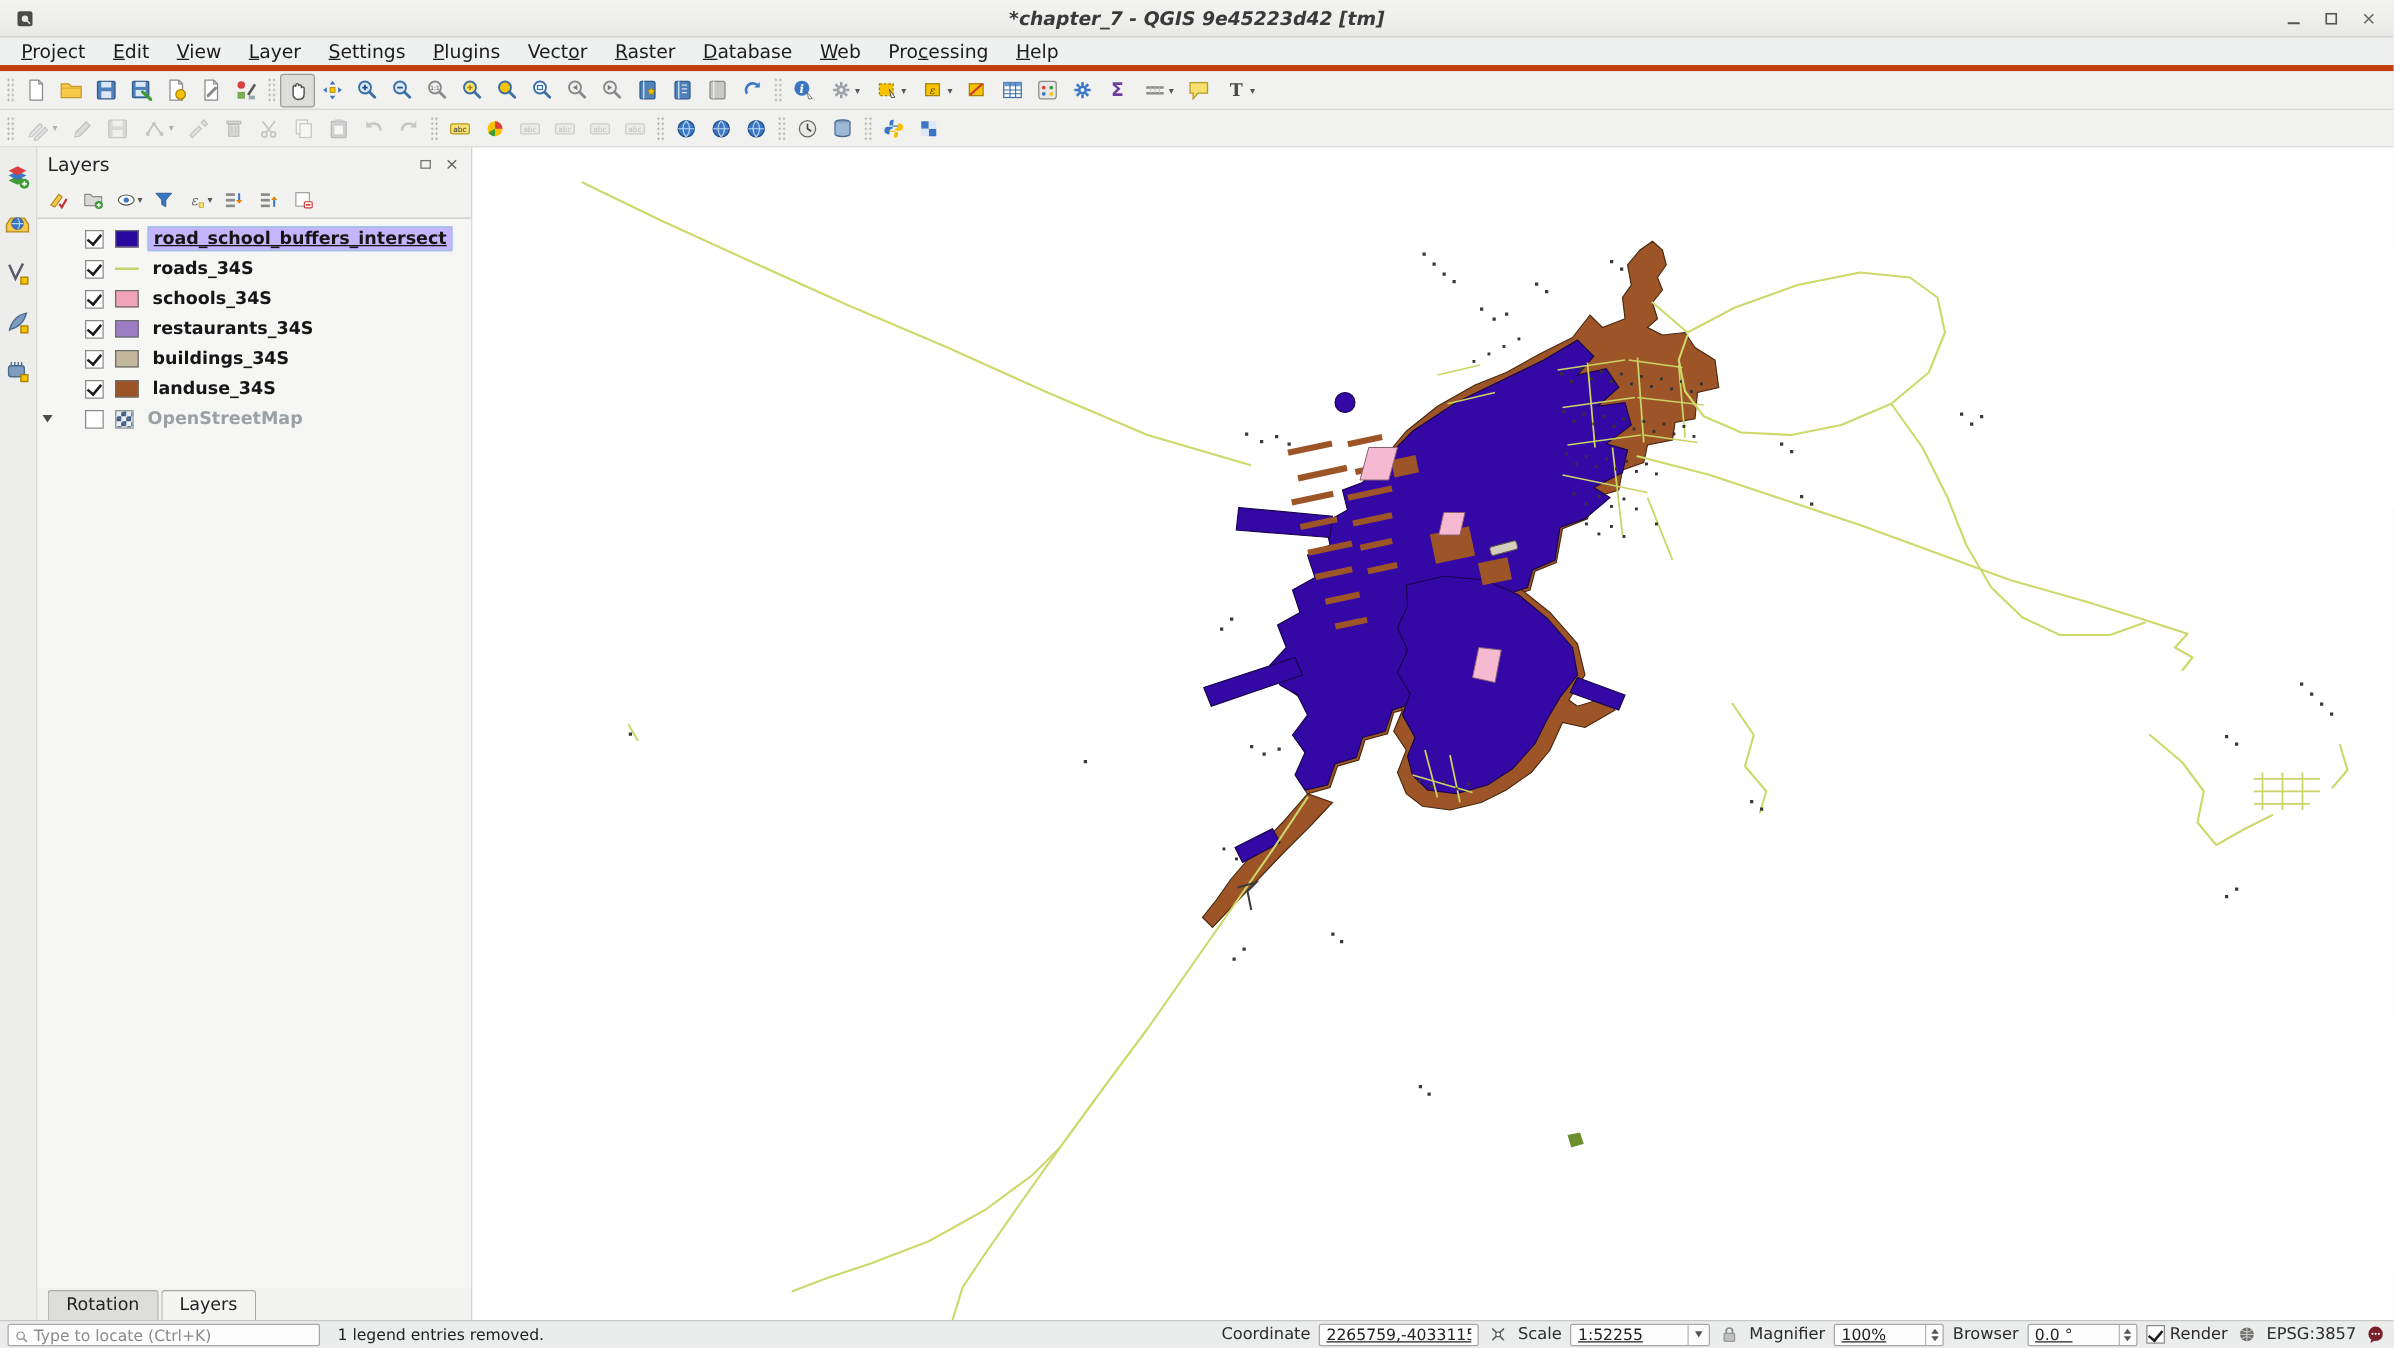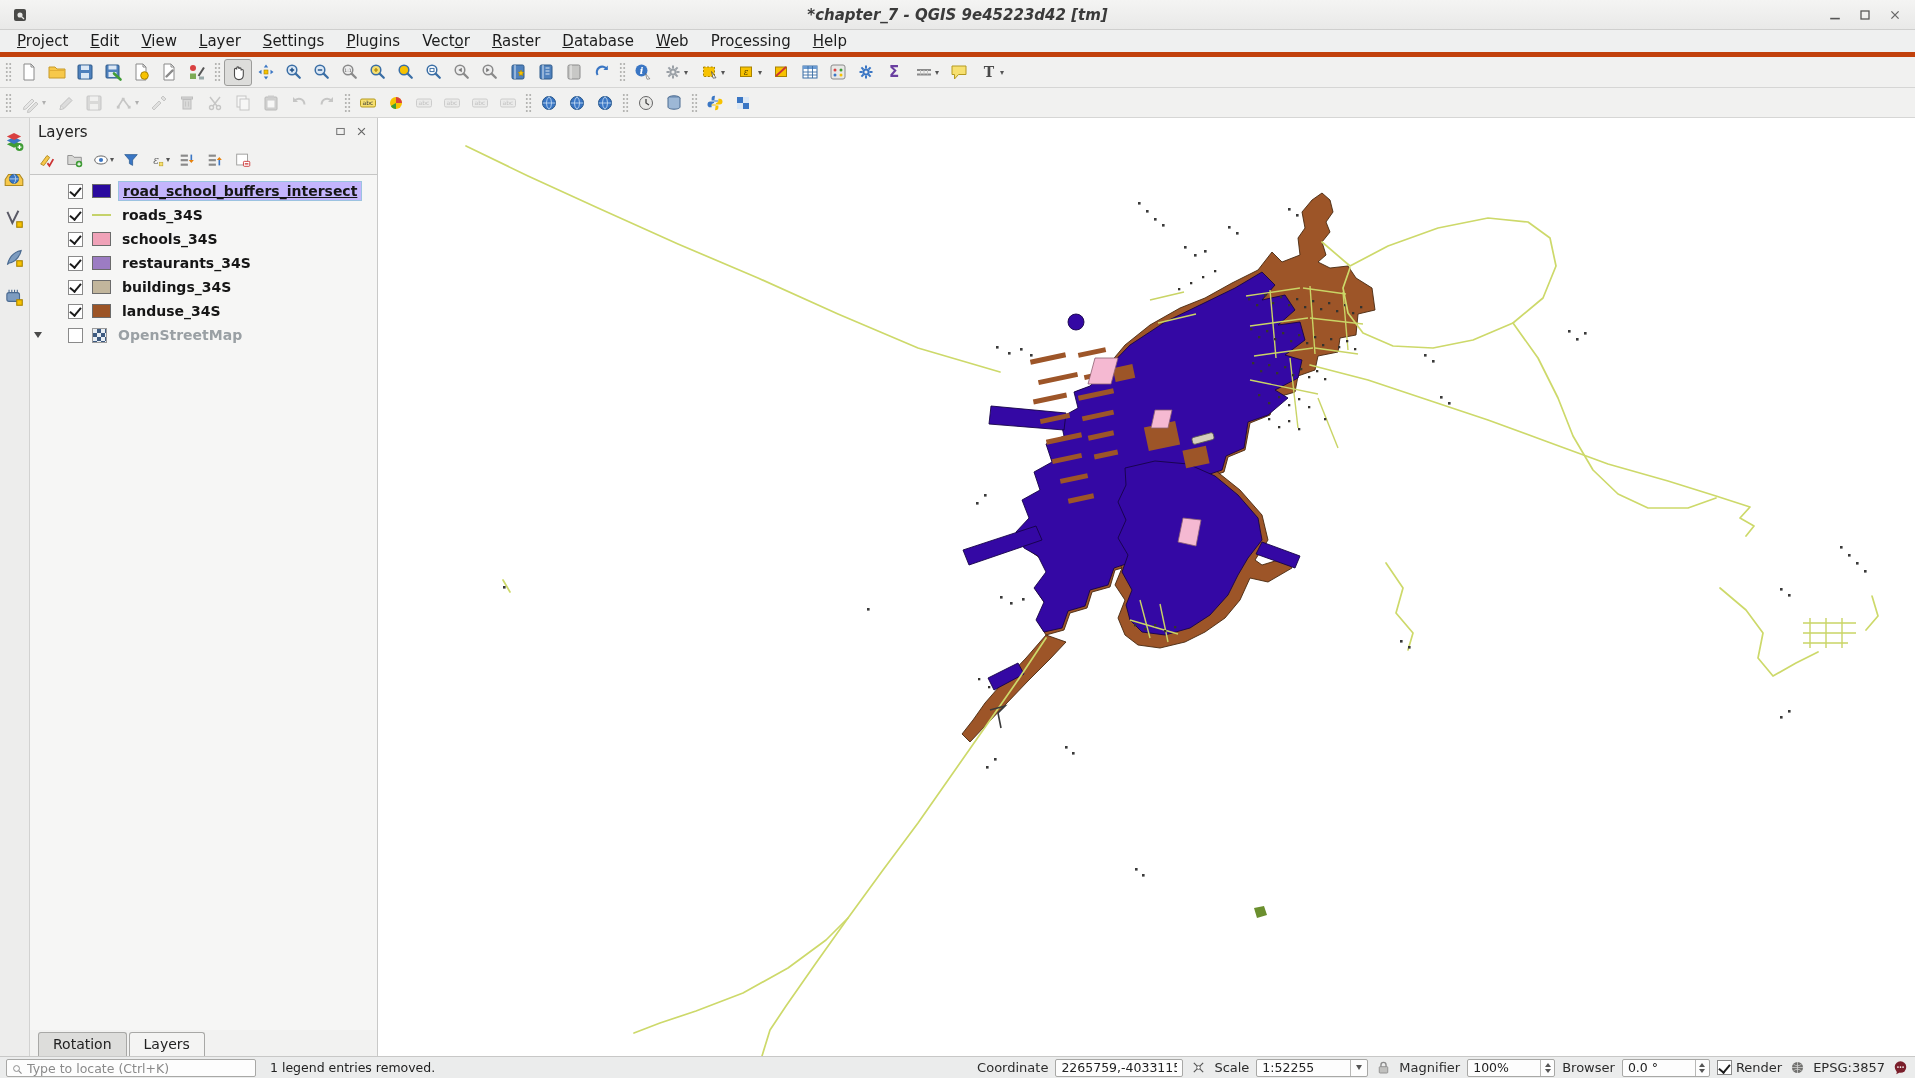--- a/index.html
+++ b/index.html
@@ -75,21 +75,21 @@
   
   #statusbar { height:22px; background:#ebecec; border-top:1px solid #c8c8c7; display:flex; align-items:center; padding:0 6px; gap:6px; font-size:13px; color:#2c2c2c; flex:0 0 auto; }
   #locator { width:250px; height:18px; background:#fdfdfd; border:1px solid #a8a8a6; border-radius:2px; display:flex; align-items:flex-end; padding:0 4px; gap:3px; }
   #locator svg { width:13px; height:13px; flex:0 0 auto; }
   #locator input { border:none; outline:none; background:transparent; font-size:12.5px; color:#444; width:100%; font-family:inherit; }
   #locator input::placeholder { color:#8a8a8a; }
   #status-message { margin-left:8px; font-size:12.5px; color:#222; }
   #status-right { margin-left:auto; display:flex; align-items:center; gap:7px; }
   .sb-label { font-size:13px; color:#2c2c2c; }
   .sb-box { height:18px; background:#fdfdfd; border:1px solid #a8a8a6; border-radius:2px; display:flex; align-items:center; }
-  .sb-box input { border:none; outline:none; background:transparent; font-size:12.5px; color:#222; font-family:inherit; padding:0 5px; width:100%; }
+  .sb-box input { border:none; outline:none; background:transparent; font-size:12.5px; color:#222; font-family:inherit; padding:0 5px; width:100%;text-decoration:underline; }
   #coord-box { width:128px; } #coord-box input { text-align:center; }
   #scale-box { width:112px; } #magnifier-box { width:88px; } #rotation-box { width:88px; }
   .combo-arrow { width:17px; height:100%; border-left:1px solid #b8b8b6; display:flex; align-items:center; justify-content:center; flex:0 0 auto; }
   .combo-arrow .tri { border-top-color:#555; border-left-width:3.5px; border-right-width:3.5px; border-top-width:5px; }
   .spin { width:14px; height:100%; border-left:1px solid #b8b8b6; display:flex; flex-direction:column; align-items:center; justify-content:center; gap:2px; flex:0 0 auto; }
   .spin .up { width:0; height:0; border-left:3.5px solid transparent; border-right:3.5px solid transparent; border-bottom:4.5px solid #555; }
   .spin .down { width:0; height:0; border-left:3.5px solid transparent; border-right:3.5px solid transparent; border-top:4.5px solid #555; }
   .sb-icon { width:17px; height:17px; }
   .sb-icon svg { width:17px; height:17px; }
   #render-check { display:flex; align-items:center; gap:4px; }

